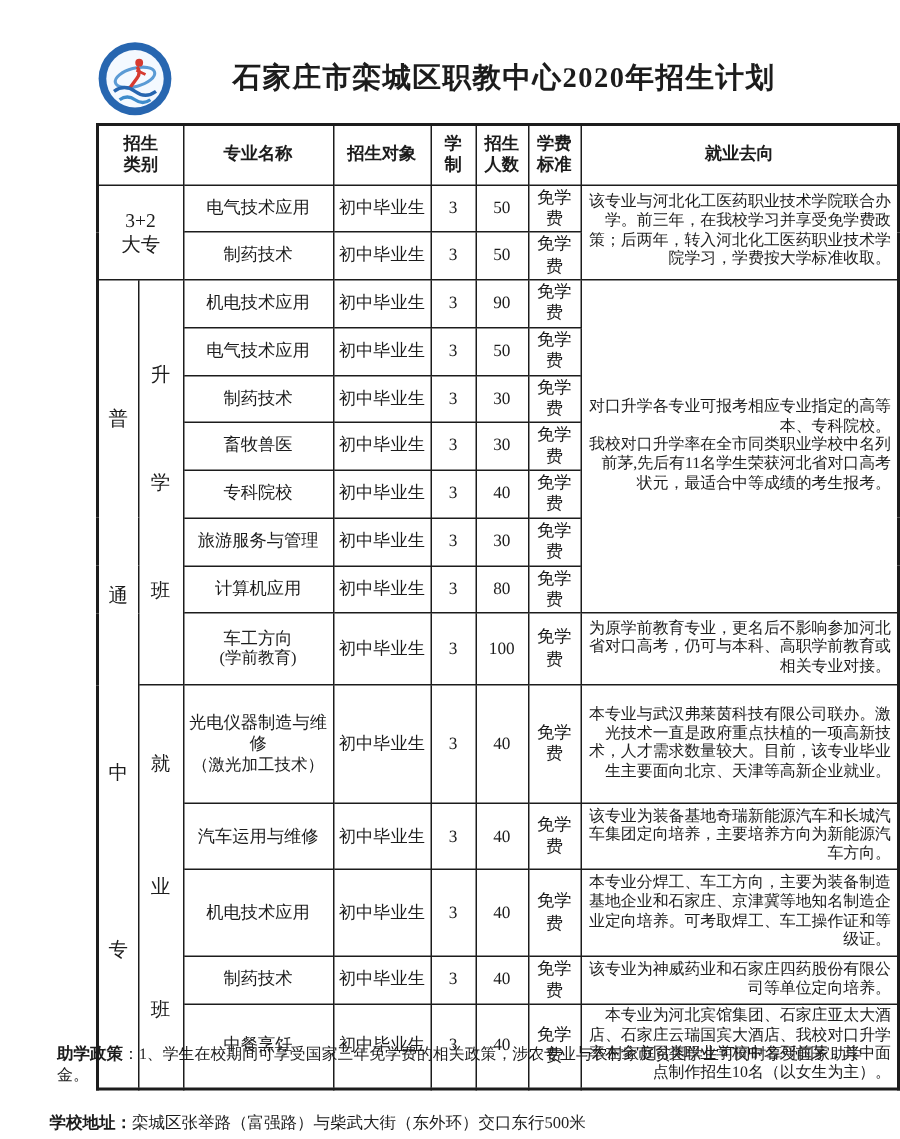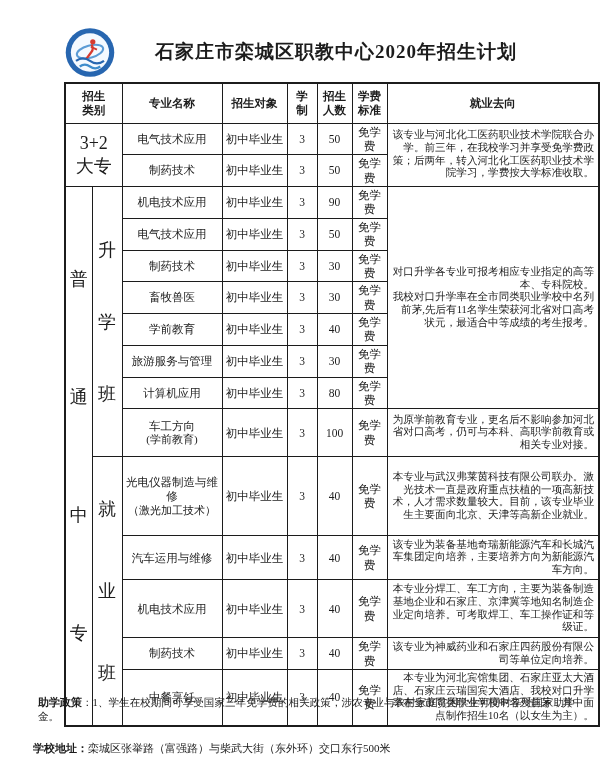--- a/index.html
+++ b/index.html
@@ -24,21 +24,21 @@
     position:absolute; top:82px; left:33px; width:534px;
     border-collapse:collapse; table-layout:fixed;
     border:2px solid #1c1c1c;
     margin-left:31px;
   }
   th, td {
     border:1px solid #1c1c1c; padding:1px 2px; text-align:center;
     font-size:11.5px; line-height:1.25; overflow:hidden;
   }
   th { font-weight:bold; white-space:pre-line; }
-  td.cat { font-size:18px; white-space:pre-line; }
+  td.cat { font-size:13px; white-space:pre-line; }
   td.vert-ptzz { line-height:118px; }
   td.vert-sx   { line-height:72px; }
   td.vert-jy   { line-height:82px; }
   td.dest {
     text-align:right; font-size:10.6px; line-height:1.2;
     padding:2px 4px; white-space:pre-line; vertical-align:middle;
   }
   .major-sub { font-size:11px; }
   tr.rh-head{height:40px} tr.rh30{height:30px} tr.rh26{height:26px}
   tr.rh48{height:48px} tr.rh79{height:79px} tr.rh44{height:44px}
@@ -145,21 +145,21 @@
       <td>免学费</td>
     </tr>
     <tr class="rh26">
       <td>畜牧兽医</td>
       <td>初中毕业生</td>
       <td>3</td>
       <td>30</td>
       <td>免学费</td>
     </tr>
     <tr class="rh26">
-      <td>学前教育</td>
+      <td>专科院校</td>
       <td>初中毕业生</td>
       <td>3</td>
       <td>40</td>
       <td>免学费</td>
     </tr>
     <tr class="rh26">
       <td>旅游服务与管理</td>
       <td>初中毕业生</td>
       <td>3</td>
       <td>30</td>

